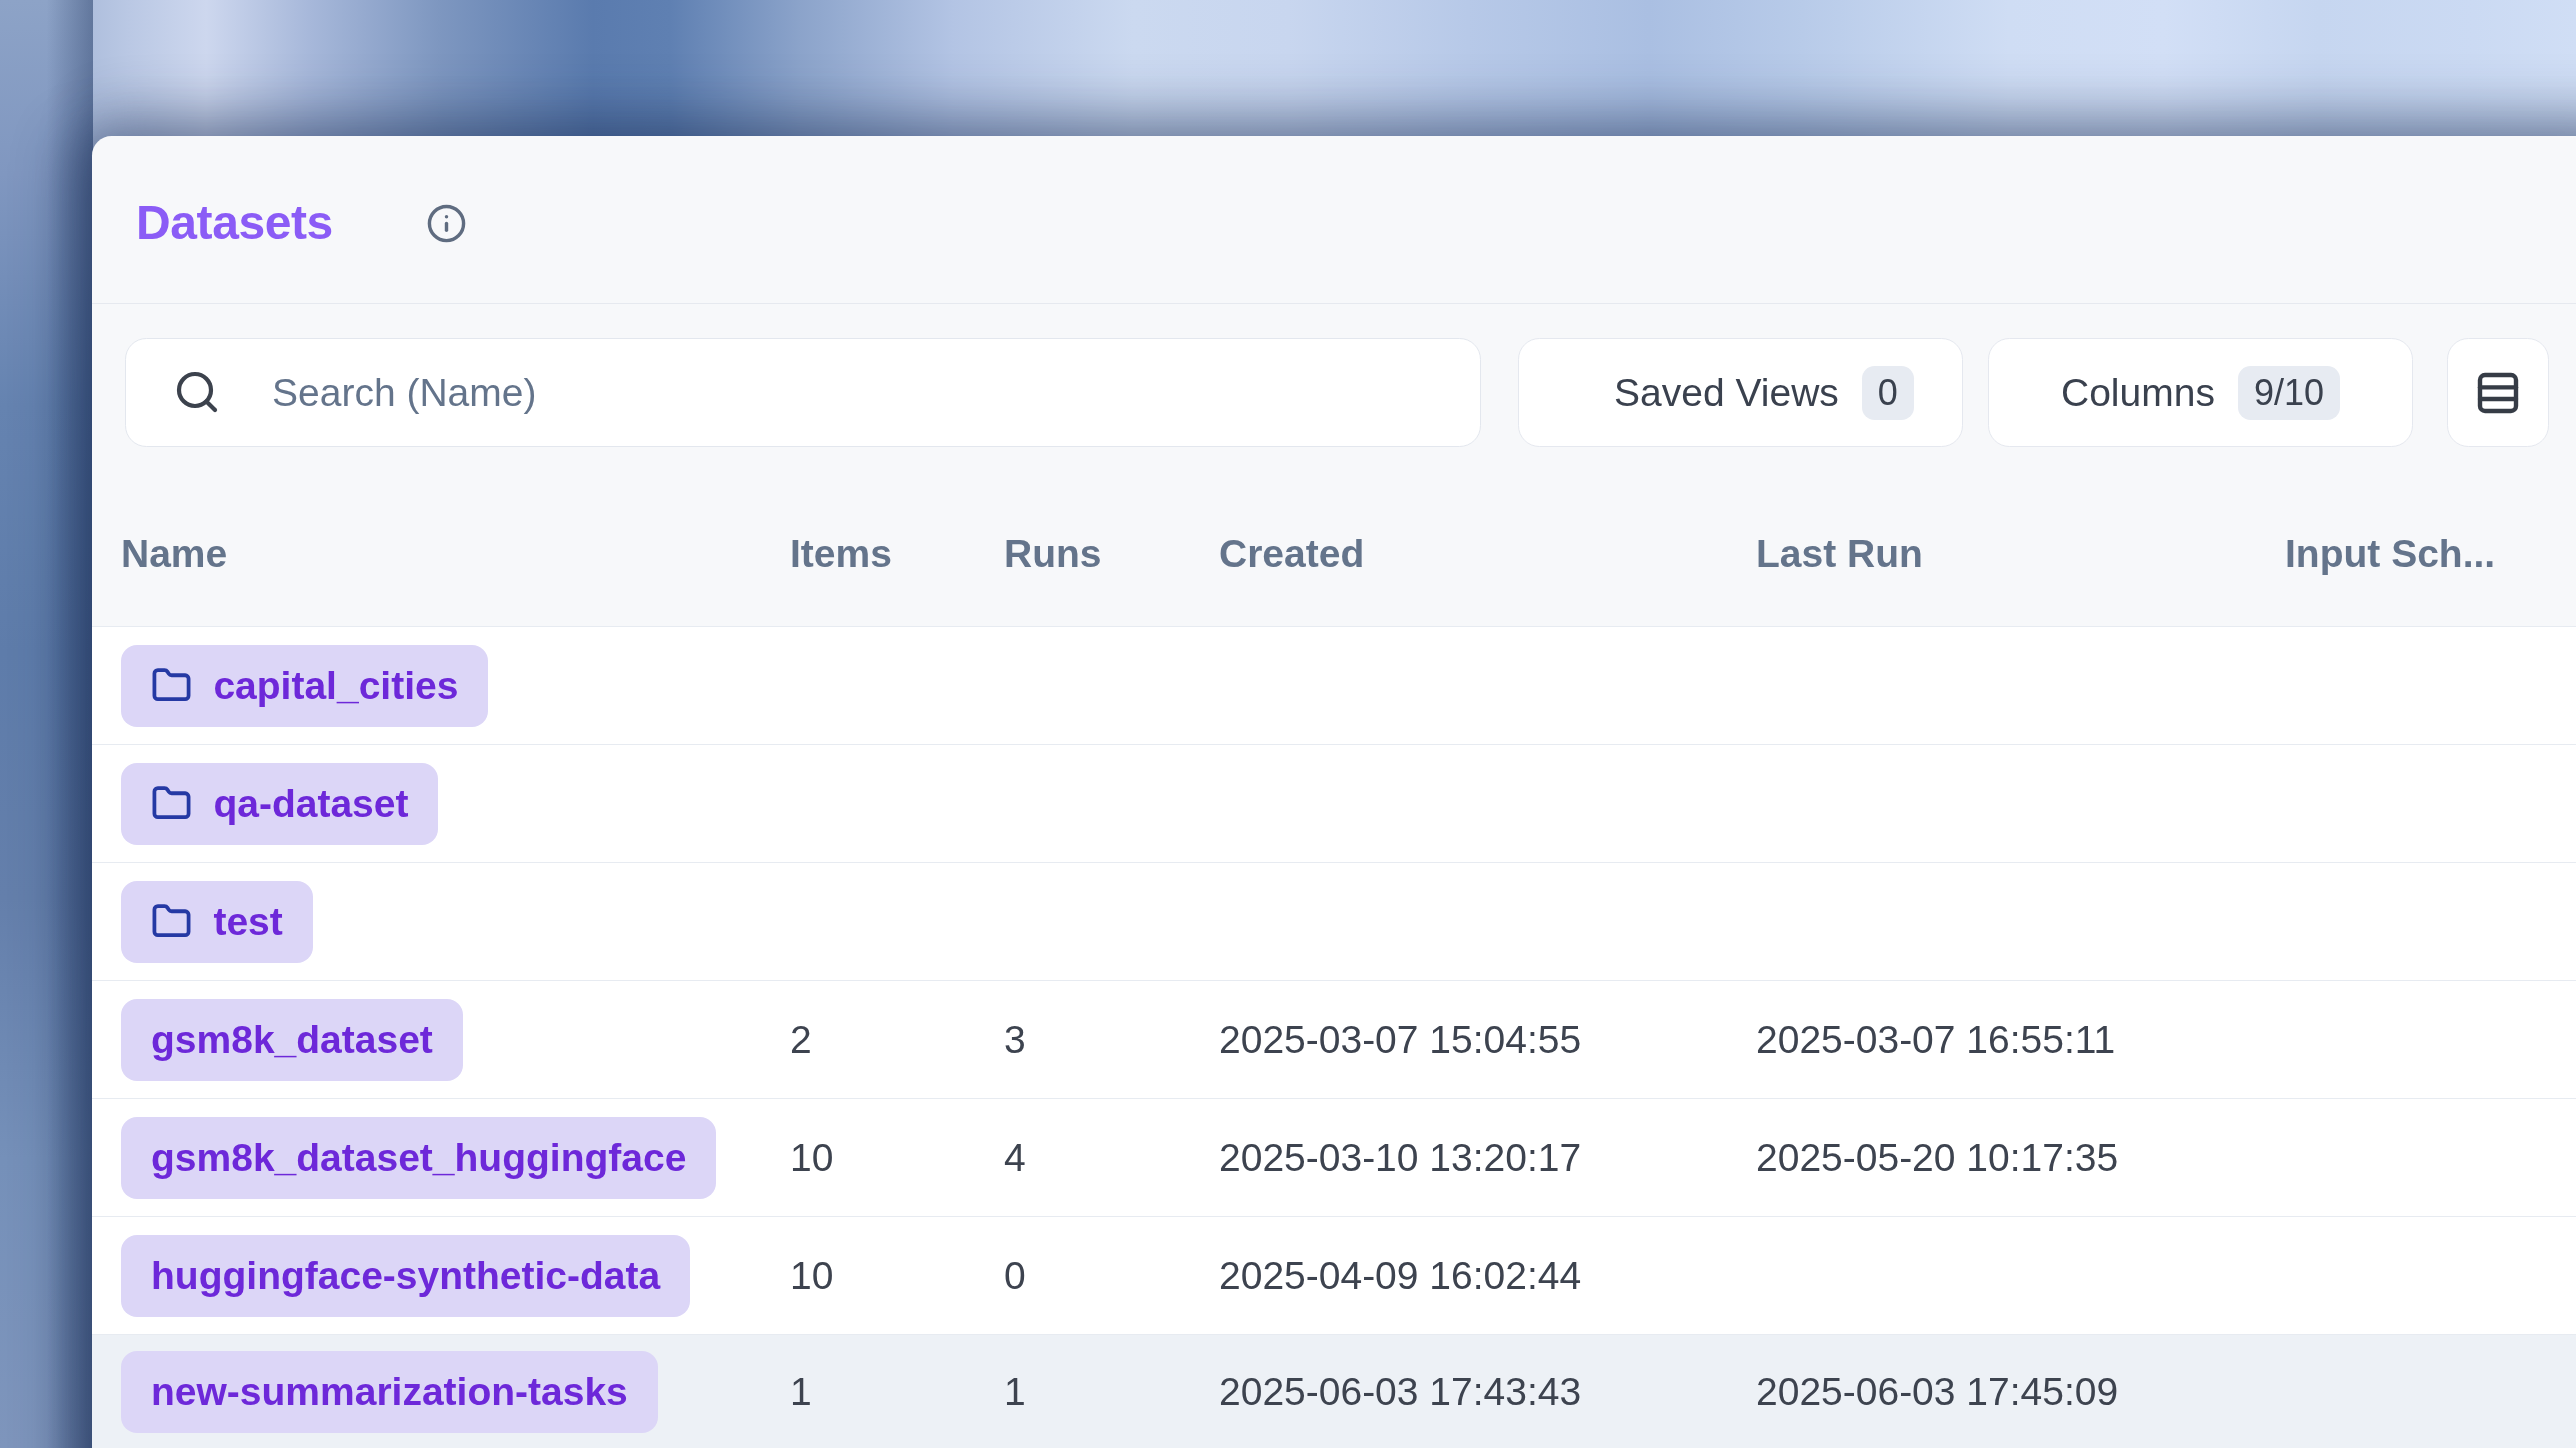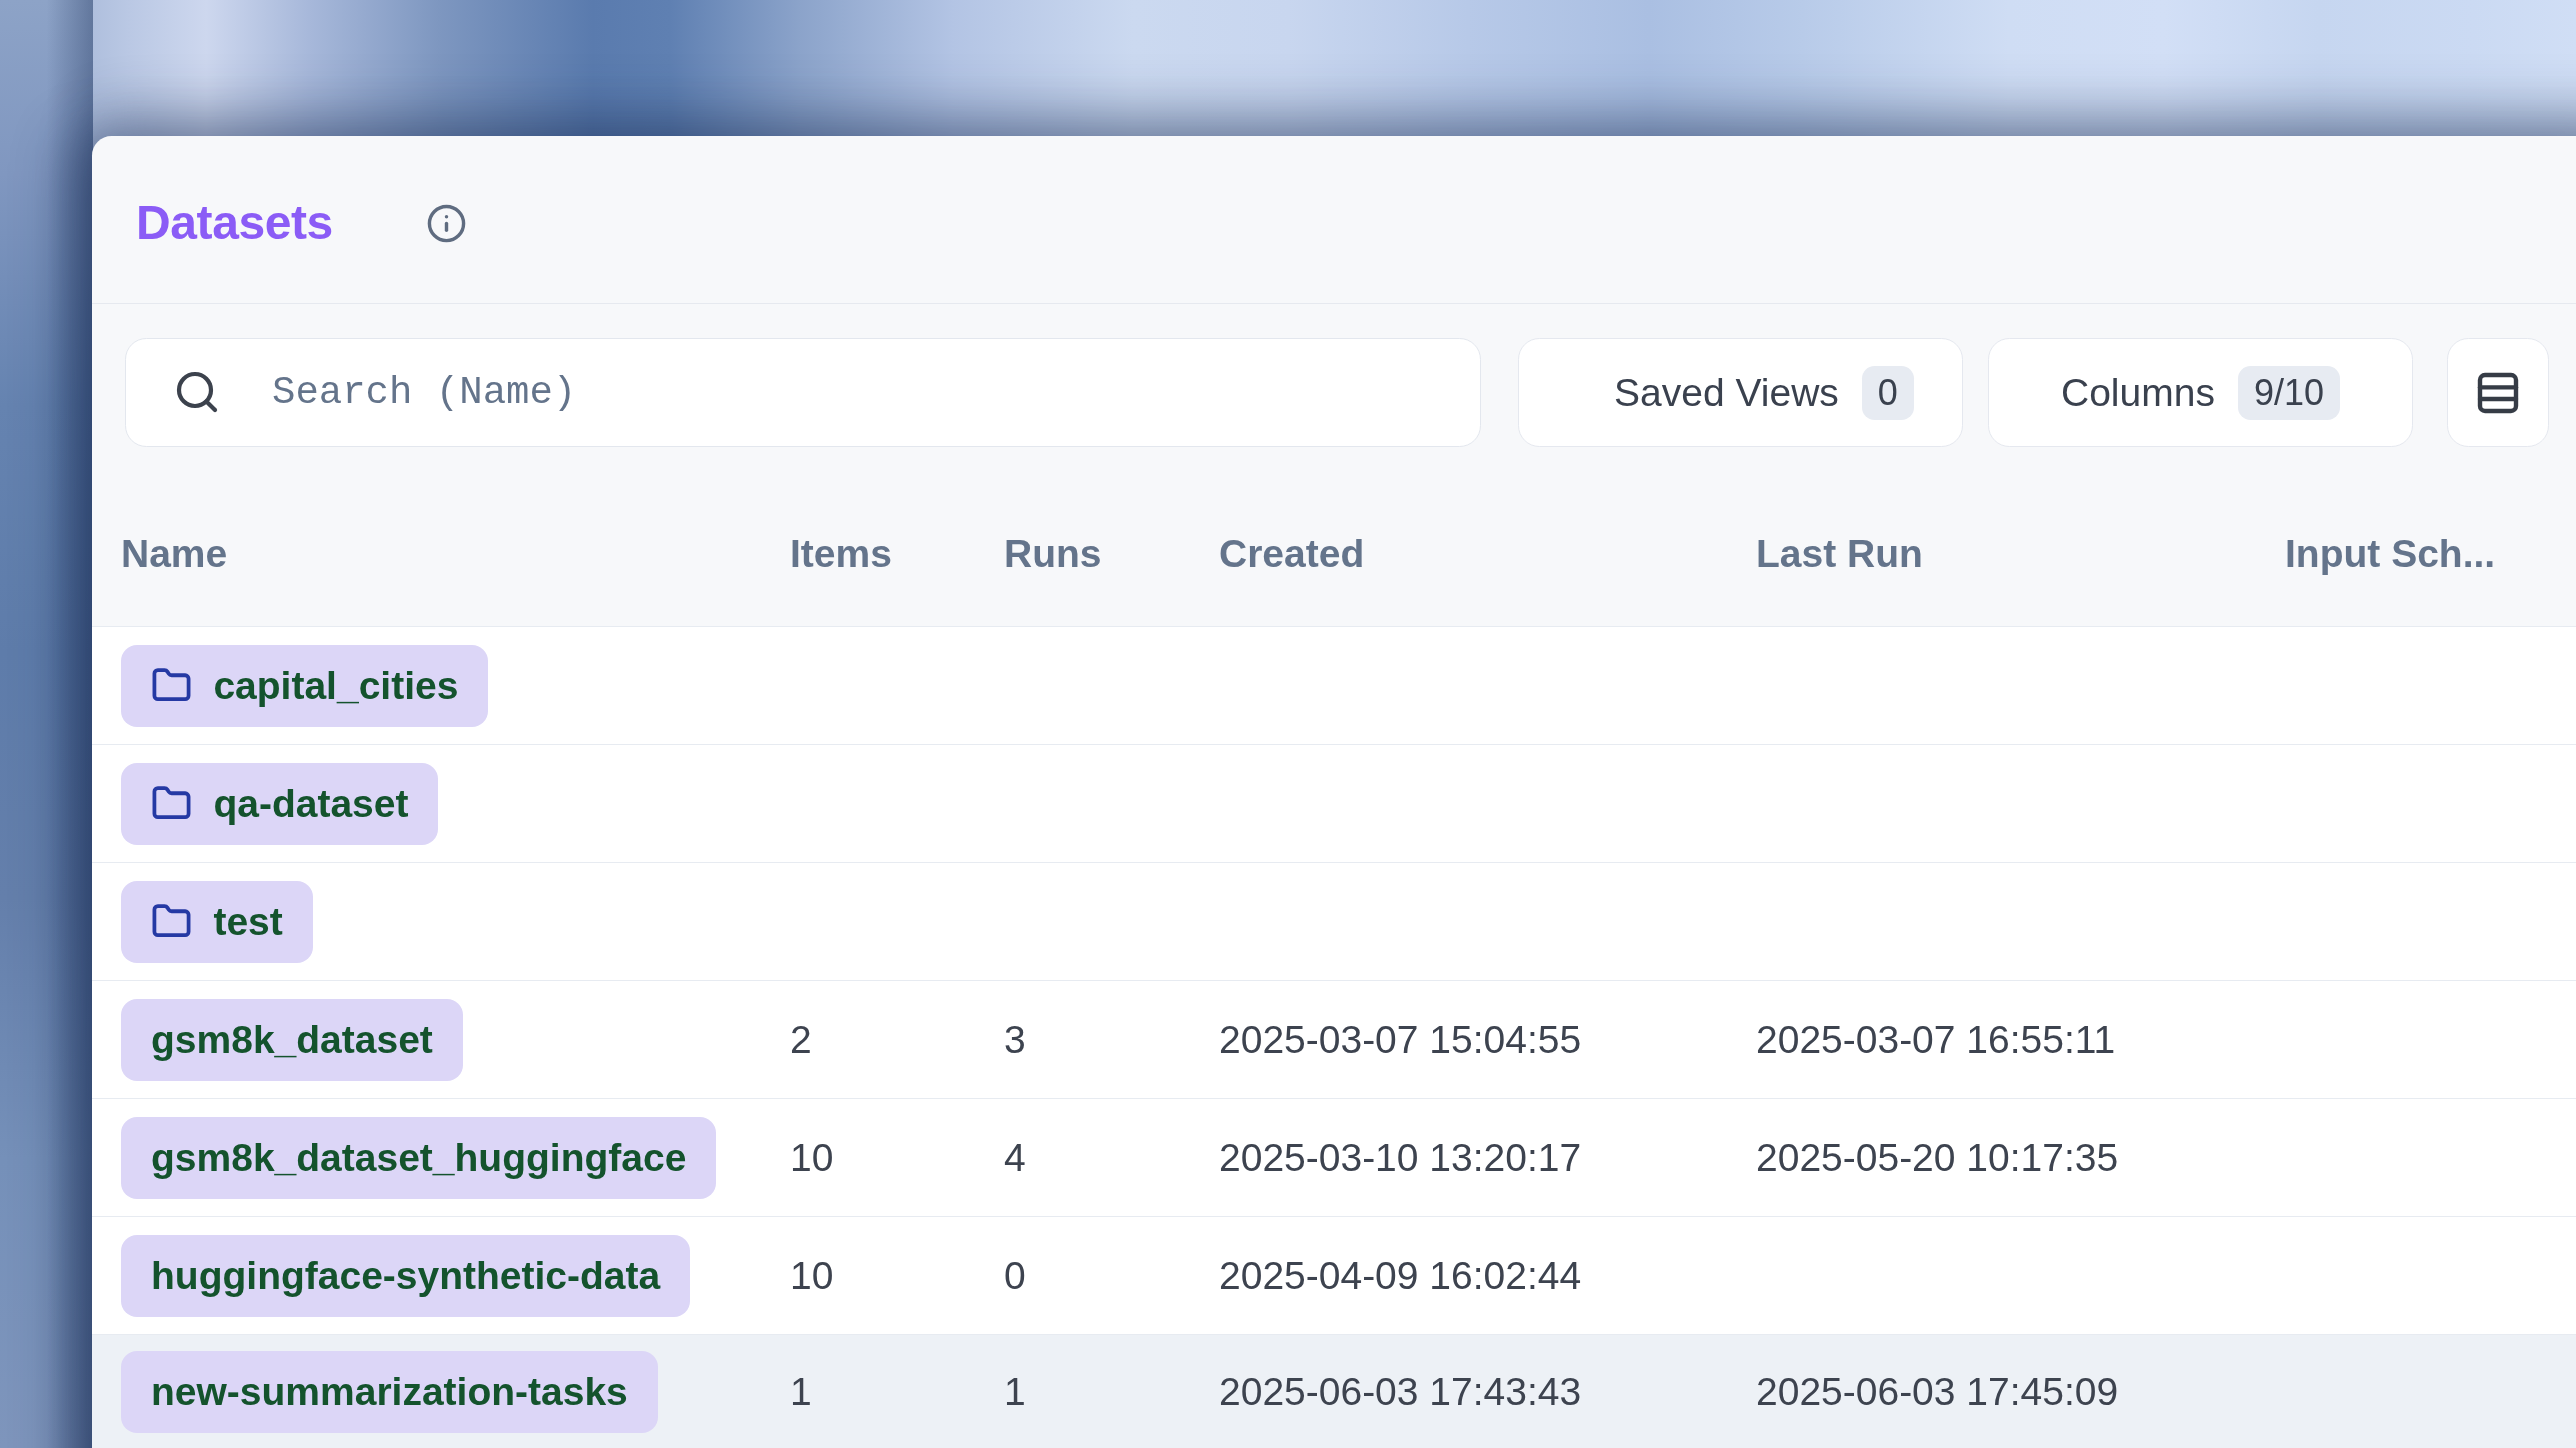--- a/index.html
+++ b/index.html
@@ -38,21 +38,21 @@
   
   .search{
     position:absolute; left:33px; top:202px; width:1356px; height:109px;
     background:#ffffff; border:1.8px solid #e3e7ee; border-radius:21.4px; box-sizing:border-box;
   }
   .search-icon{position:absolute; left:47px; top:28.5px; width:48px; height:48px; color:#3c424d;}
   .search-icon svg{width:100%; height:100%; display:block;}
   .search input{
     position:absolute; inset:0; width:100%; height:100%; box-sizing:border-box;
     border:none; outline:none; background:transparent;
-    padding-left:146px; font-family:Liberation Mono, monospace;
+    padding-left:146px; font-family:Liberation Sans, sans-serif;
     font-size:39px; color:#2f3540;
   }
   .search input::placeholder{color:#64748b; opacity:1;}
   .tool-btn{
     position:absolute; top:202px; height:109px; box-sizing:border-box;
     background:#ffffff; border:1.8px solid #e5e8ef; border-radius:21.4px;
     display:flex; align-items:center; justify-content:center; gap:23px;
     font-family:"Liberation Sans",sans-serif; font-size:39px; font-weight:500; color:#3a414e;
     cursor:pointer; padding:0;
   }
@@ -73,21 +73,21 @@
   .th-created{left:1127px;} .th-lastrun{left:1664px;} .th-inputsch{left:2193px;}
   .tbody{position:absolute; left:0; top:490px; right:0; bottom:0; background:#ffffff;}
   .row{position:relative; height:118px; box-sizing:border-box; border-top:1.8px solid #e7ebf1; background:#ffffff;}
   .row.alt{background:#edf1f6; height:187px;}
   .cell{position:absolute; top:50%; transform:translateY(-50%); font-size:39px; color:#3d434f; white-space:nowrap;}
   .row.alt .cell{top:57px;}
   .c-name{left:29px;} .c-items{left:698px;} .c-runs{left:912px;}
   .c-created{left:1127px;} .c-lastrun{left:1664px;}
   .badge{
     display:inline-flex; align-items:center; gap:21.4px; height:82px;
-    background:#dcd6f7; color:#14532d; border-radius:16px;
+    background:#dcd6f7; color:#6d28d9; border-radius:16px;
     padding:0 30px; font-size:39px; font-weight:700; cursor:pointer;
   }
   .badge .folder-icon{width:41px; height:41px; color:#2539a4; flex:0 0 auto;}
   .badge .folder-icon svg{width:100%; height:100%; display:block;}
 </style>
 </head>
 <body>
 
 <div id="screen">
   <div class="bg-left"></div>

